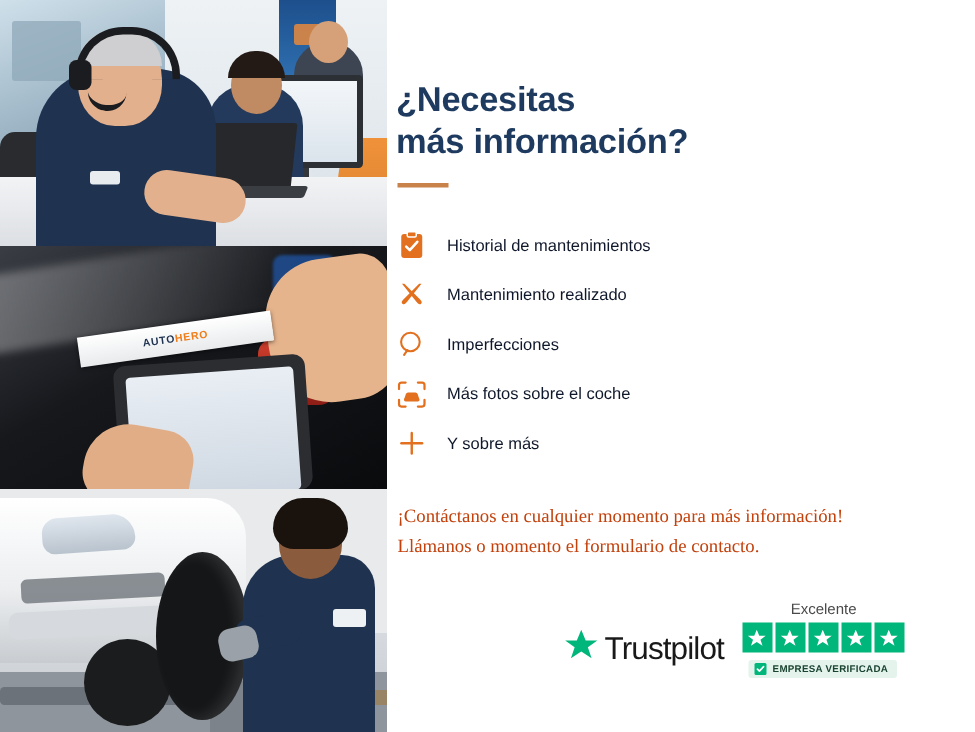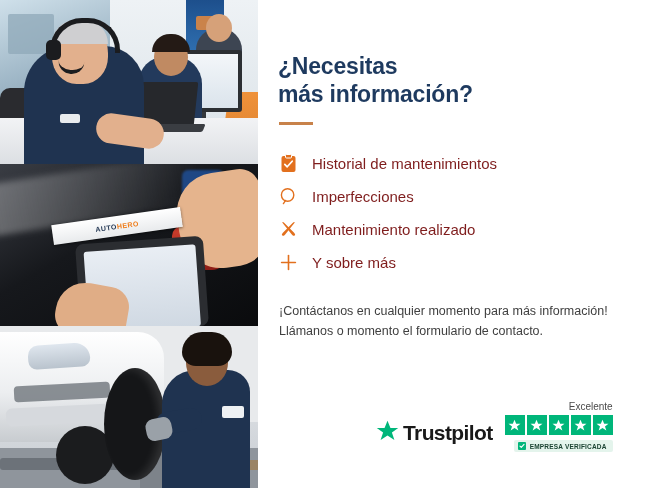--- a/index.html
+++ b/index.html
@@ -264,21 +264,21 @@
   .p3-cabinet {
     position: absolute; right: 54px; bottom: 0; width: 64px; height: 34px;
     background: #7d838a;
   }
 
   
   .content {
     position: relative;
     flex: 1 1 auto;
     background: #ffffff;
-    padding: 52px 0 0 20px;
+    padding: 52px 0 0 6px;
     box-sizing: border-box;
   }
 
   .heading {
     font-size: 23px;
     line-height: 1.22;
     font-weight: 700;
     color: #1e3a5f;
     margin: 0;
     max-width: 250px;
@@ -305,55 +305,56 @@
   .feature-icon {
     width: 20px;
     height: 20px;
     flex: 0 0 20px;
     display: flex;
     align-items: center;
     justify-content: center;
     color: #e2701e;
   }
   .feature-label {
-    font-size: 15px;
-    color: #7f1d1d;
+    font-size: 11px;
+    color: #0f172a;
     white-space: nowrap;
   }
 
   .contact-text {
     margin: 22px 0 0 1px;
     font-size: 12.5px;
     line-height: 1.62;
-    color: #404040;
+    color: #c2410c;
     max-width: 350px;
+    font-family: Liberation Serif, serif;
   }
 
   
   .trustpilot {
     position: absolute;
     left: 118px;
     bottom: 36px;
     display: flex;
     align-items: flex-end;
     gap: 12px;
   }
   .tp-brand {
     display: flex;
     align-items: center;
     gap: 4px;
     padding-bottom: 6px;
   }
   .tp-wordmark {
     font-size: 21px;
-    font-weight: 700;
+    font-weight: 400;
     color: #191919;
     letter-spacing: -.6px;
   }
-  .tp-right { display: flex; flex-direction: column; align-items: flex-end; gap: 3px; }
+  .tp-right { display: flex; flex-direction: column; align-items: center; gap: 3px; }
   .tp-excelente {
     font-size: 10px;
     color: #4a4a4a;
     margin-left: 1px;
   }
   .tp-stars { display: flex; gap: 2px; }
   .tp-star {
     width: 20px; height: 20px;
     background: #00b67a;
     display: flex; align-items: center; justify-content: center;
@@ -467,37 +468,50 @@
             <rect x="5.5" y="0.5" width="6" height="3.5" rx="1" fill="#e2701e" stroke="#ffffff" stroke-width="1"></rect>
             <path d="M4.8 10.4 L7.2 12.8 L12.2 7.2" fill="none" stroke="#ffffff" stroke-width="1.7" stroke-linecap="round" stroke-linejoin="round"></path>
           </svg>
         </span>
         <span class="feature-label">Historial de mantenimientos</span>
       </li>
 
       <li class="feature">
         <span class="feature-icon">
           <svg width="19" height="19" viewBox="0 0 19 19">
+            <path d="M3 2.2 L12.6 14.2 C13.2 15 14.4 16.4 15.6 15.6 C16.8 14.8 15.8 13.4 15.1 12.7 L4.6 2.2 Z" fill="#e2701e"></path>
+            <path d="M16 2.2 L6.4 14.2 C5.8 15 4.6 16.4 3.4 15.6 C2.2 14.8 3.2 13.4 3.9 12.7 L14.4 2.2 Z" fill="#e2701e"></path>
+          </svg>
+        </span>
+        <span class="feature-label">Mantenimiento realizado</span>
+      </li>
+
+      <li class="feature">
+        <span class="feature-icon">
+          <svg width="19" height="19" viewBox="0 0 19 19">
             <circle cx="8.6" cy="8" r="6.2" fill="none" stroke="#e2701e" stroke-width="1.4"></circle>
             <line x1="6.6" y1="13.4" x2="4.4" y2="16.6" stroke="#e2701e" stroke-width="1.4" stroke-linecap="round"></line>
           </svg>
         </span>
         <span class="feature-label">Imperfecciones</span>
       </li>
 
       <li class="feature">
         <span class="feature-icon">
-          <svg width="19" height="19" viewBox="0 0 19 19">
-            <path d="M3 2.2 L12.6 14.2 C13.2 15 14.4 16.4 15.6 15.6 C16.8 14.8 15.8 13.4 15.1 12.7 L4.6 2.2 Z" fill="#e2701e"></path>
-            <path d="M16 2.2 L6.4 14.2 C5.8 15 4.6 16.4 3.4 15.6 C2.2 14.8 3.2 13.4 3.9 12.7 L14.4 2.2 Z" fill="#e2701e"></path>
+          <svg width="19" height="18" viewBox="0 0 19 18">
+            <path d="M1 5.4 V2.6 A1.6 1.6 0 0 1 2.6 1 H5.4" fill="none" stroke="#e2701e" stroke-width="1.5" stroke-linecap="round"></path>
+            <path d="M13.6 1 H16.4 A1.6 1.6 0 0 1 18 2.6 V5.4" fill="none" stroke="#e2701e" stroke-width="1.5" stroke-linecap="round"></path>
+            <path d="M18 12.6 V15.4 A1.6 1.6 0 0 1 16.4 17 H13.6" fill="none" stroke="#e2701e" stroke-width="1.5" stroke-linecap="round"></path>
+            <path d="M5.4 17 H2.6 A1.6 1.6 0 0 1 1 15.4 V12.6" fill="none" stroke="#e2701e" stroke-width="1.5" stroke-linecap="round"></path>
+            <path d="M4.6 11.6 L5.6 8.6 A1.5 1.5 0 0 1 7 7.6 H12 A1.5 1.5 0 0 1 13.4 8.6 L14.4 11.6 Z" fill="#e2701e"></path>
+            <rect x="4.3" y="11.2" width="10.4" height="2.4" rx="1.1" fill="#e2701e"></rect>
           </svg>
         </span>
-        <span class="feature-label">Mantenimiento realizado</span>
+        <span class="feature-label">Más fotos sobre el coche</span>
       </li>
-
 
       <li class="feature">
         <span class="feature-icon">
           <svg width="19" height="19" viewBox="0 0 19 19">
             <line x1="9.5" y1="2.6" x2="9.5" y2="16.4" stroke="#e2701e" stroke-width="1.6" stroke-linecap="round"></line>
             <line x1="2.6" y1="9.5" x2="16.4" y2="9.5" stroke="#e2701e" stroke-width="1.6" stroke-linecap="round"></line>
           </svg>
         </span>
         <span class="feature-label">Y sobre más</span>
       </li>

